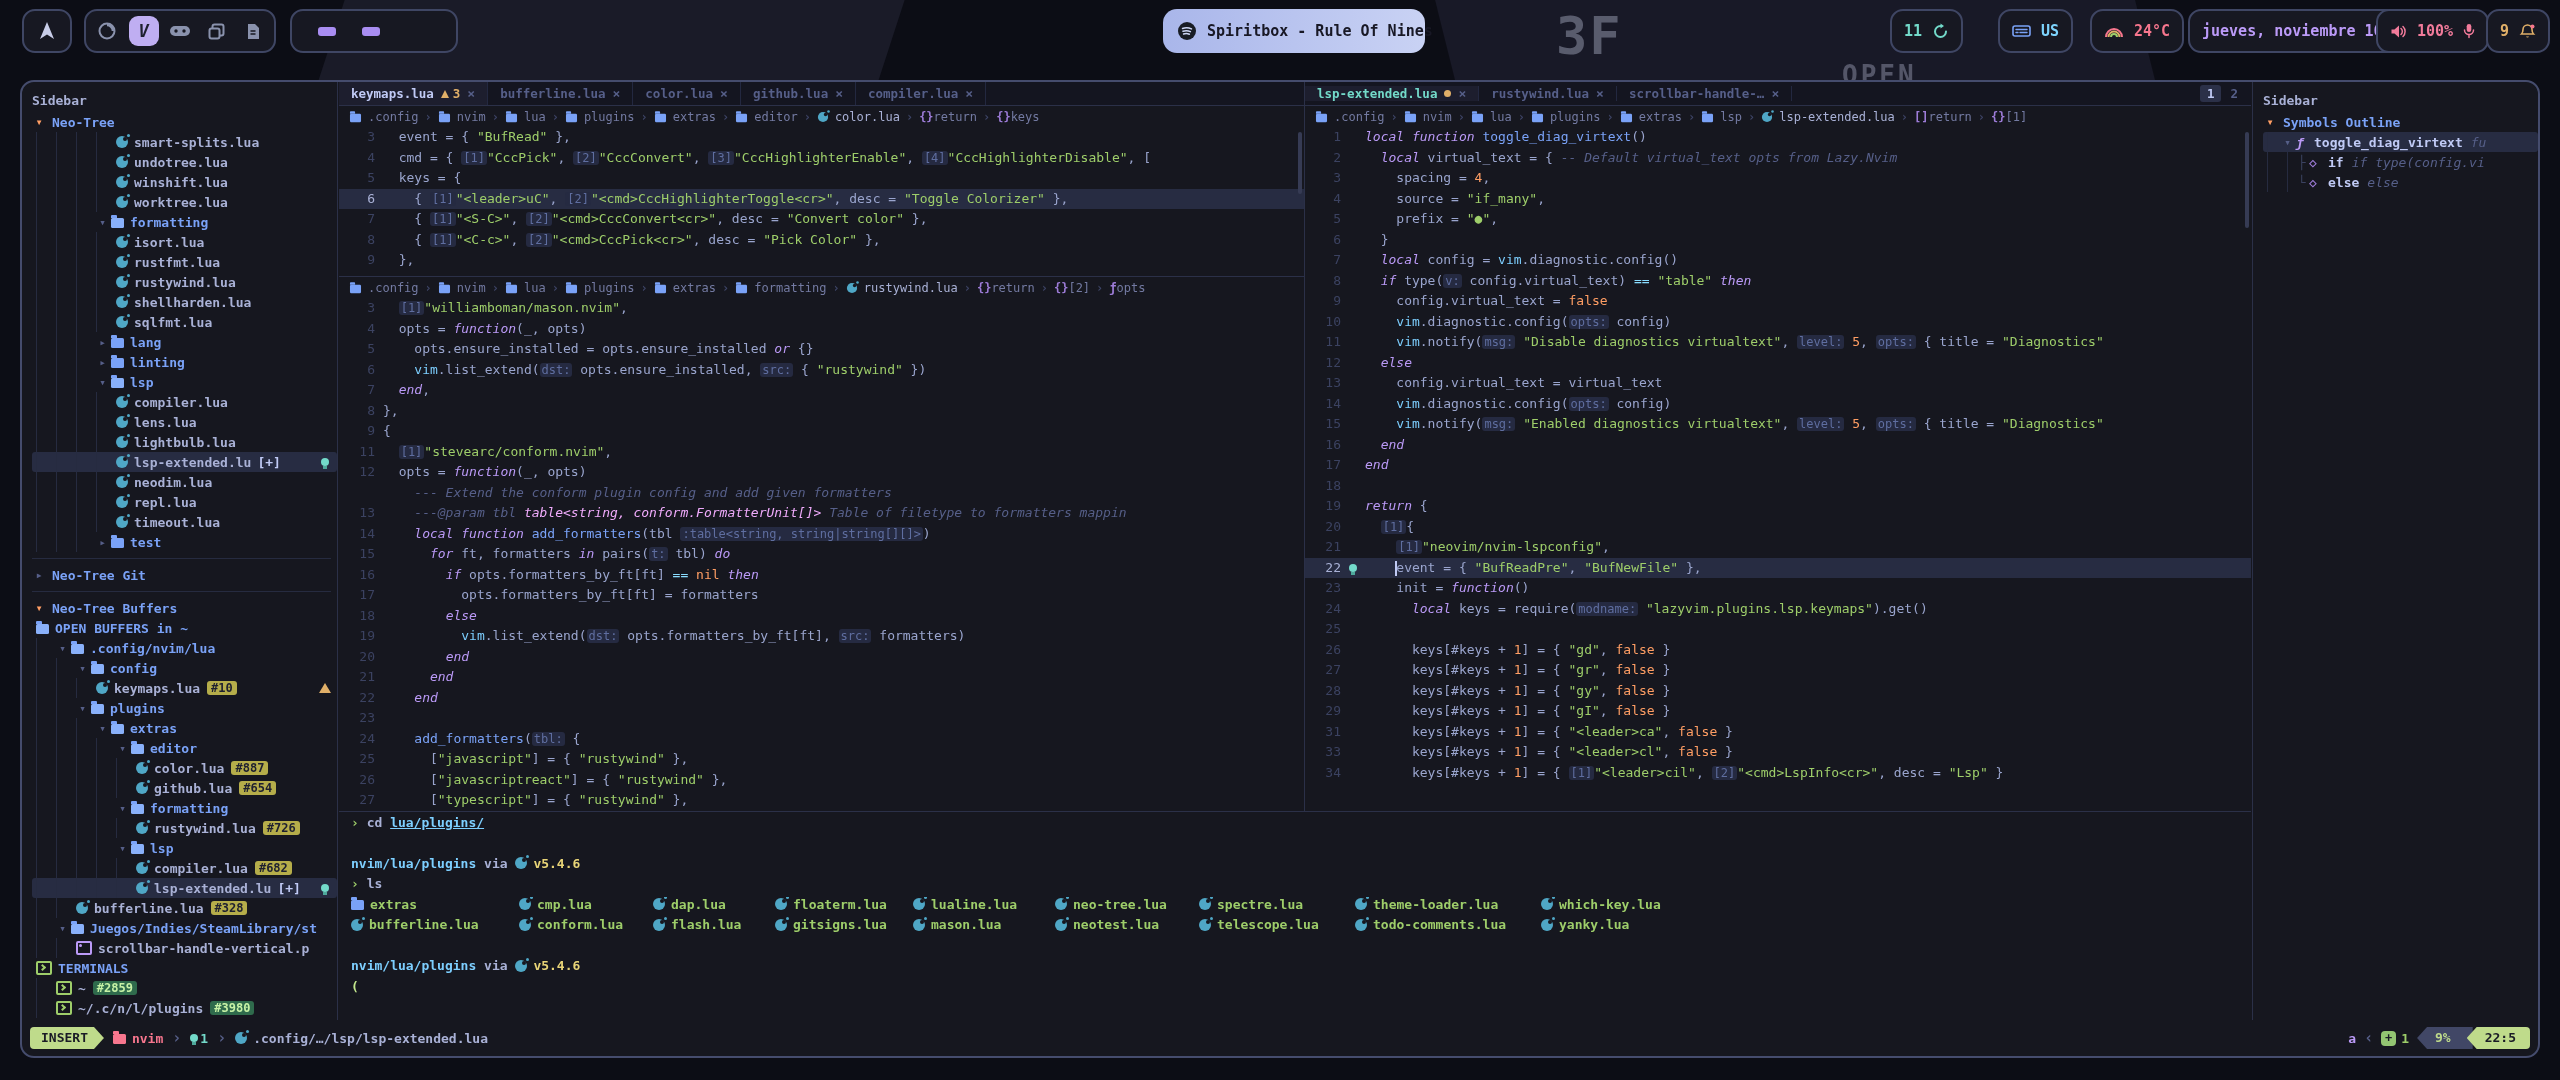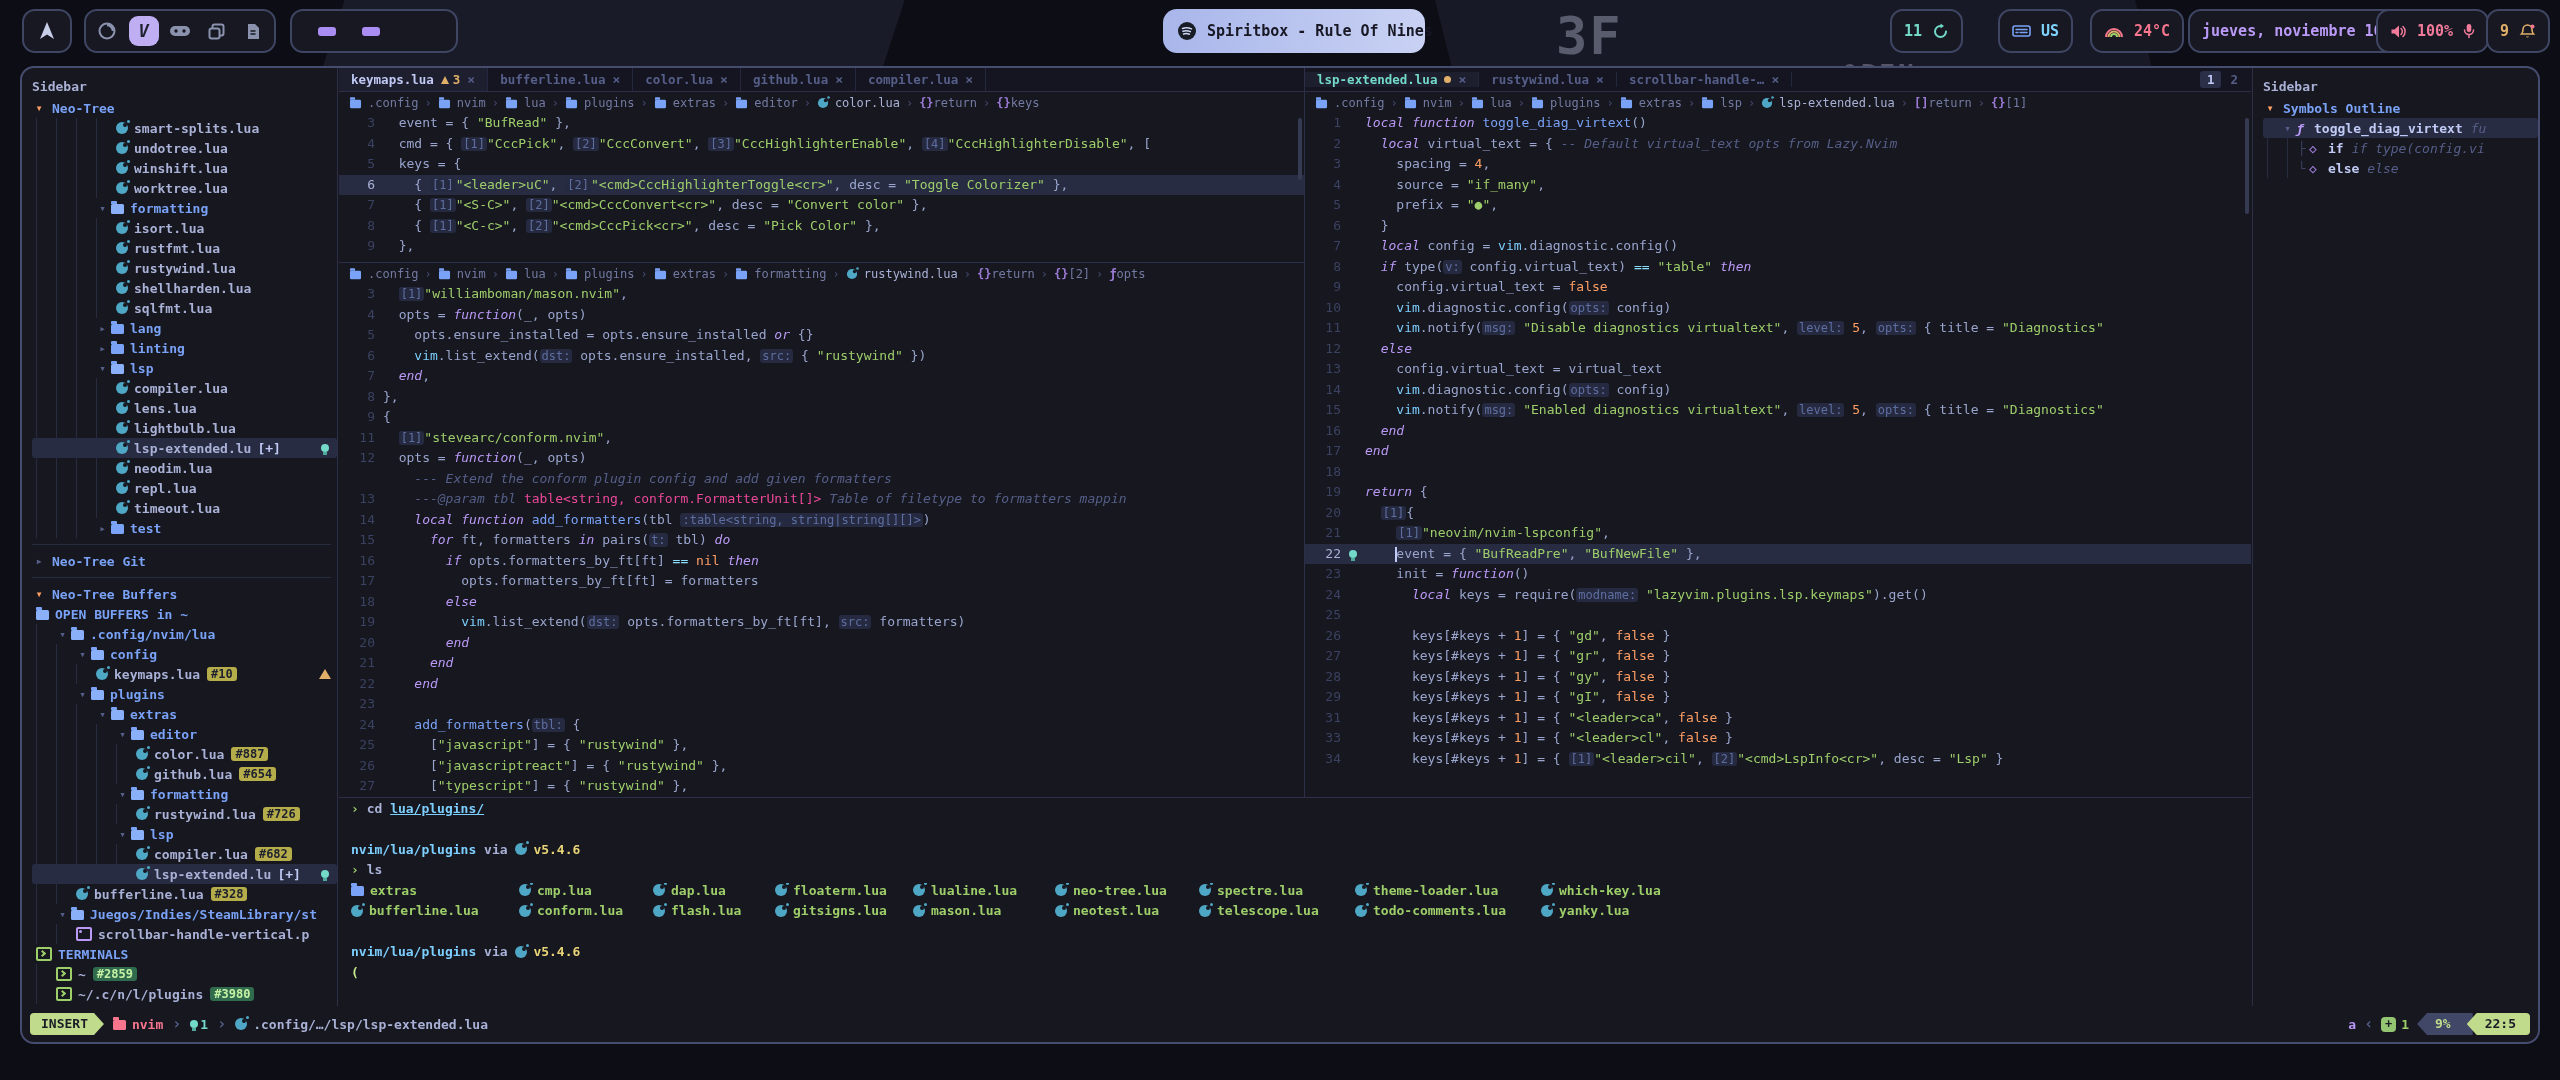--- a/index.html
+++ b/index.html
@@ -25,21 +25,21 @@
            background:linear-gradient(90deg,#a9b6ea,#c9d2f4);display:flex;align-items:center;padding:0 14px;box-sizing:border-box;gap:10px}
   .spotify .txt{color:#181825;font-weight:bold;font-size:15px;white-space:nowrap}
   .wpright{gap:10px;padding:0 12px;font-weight:bold;font-size:15px;white-space:nowrap}
   .w-upd{position:absolute;left:1890px;color:#73daca}
   .w-kb{position:absolute;left:1998px;color:#7dd3fc}
   .w-wx{position:absolute;left:2090px;color:#f7768e}
   .w-date{position:absolute;left:2188px;color:#bb9af7}
   .w-vol{position:absolute;left:2376px;color:#f27b9b}
   .w-bell{position:absolute;left:2486px;color:#e0af68}
   
-  .frame{position:absolute;left:20px;top:66px;width:2520px;height:978px;z-index:2;background:rgba(22,23,32,.985);
+  .frame{position:absolute;left:20px;top:80px;width:2520px;height:978px;z-index:2;background:rgba(22,23,32,.985);
          border:2px solid #454c6d;border-radius:14px;box-sizing:border-box;overflow:hidden}
   .sidebar{position:absolute;left:0;top:0;bottom:36px;width:316px;border-right:1px solid #2b3048;overflow:hidden;padding:8px 0 0 10px;box-sizing:border-box}
   .rsidebar{position:absolute;right:0;top:0;bottom:36px;width:286px;border-left:1px solid #2b3048;overflow:hidden;padding:8px 0 0 10px;box-sizing:border-box}
   .editors{position:absolute;left:317px;right:287px;top:0;bottom:36px;display:flex;flex-direction:column}
   
   .sbtitle{font-size:13px;font-weight:bold;color:#a9b1d6;height:22px;line-height:22px}
   .sechead{display:flex;align-items:center;height:20px;font-size:13px;font-weight:bold;color:#7aa2f7;gap:6px}
   .sechead .chev{color:#ff9e64;font-size:12px;width:14px;text-align:center}
   .sechead .chev.closed{color:#565f89}
   .divider{height:1px;background:#262b40;margin:6px 6px 6px 0}
@@ -100,21 +100,21 @@
   .winbar .mini{transform:scale(.85)}
   .code{overflow:hidden}
   .cline{display:flex;height:20.5px;line-height:20.5px;font-size:13px;white-space:pre}
   .cline.cur{background:#272c42}
   .lnum{flex:none;width:36px;text-align:right;color:#3b4261;padding-right:8px}
   .cline.cur .lnum{color:#a9b1d6}
   .lsign{flex:none;width:16px;display:flex;align-items:center}
   .lcode{flex:1;overflow:hidden}
   .tk-p{color:#9aa5ce}.tk-k{color:#bb9af7;font-style:italic}.tk-s{color:#9ece6a}
   .tk-c{color:#565f89;font-style:italic}.tk-n{color:#ff9e64}.tk-f{color:#7aa2f7}
-  .tk-b{color:#7dcfff}.tk-o{color:#89ddff}.tk-t{color:#ec4899;}
+  .tk-b{color:#7dcfff}.tk-o{color:#89ddff}.tk-t{color:#f0abfc;font-style:italic}
   .tk-h{background:#252a41;color:#5f6ea0;border-radius:3px;padding:0 2px;font-size:12px}
   .caret{display:inline-block;width:2px;height:15px;background:#c0caf5;vertical-align:middle;margin:0 -1px}
   .scrollthumb{position:absolute;width:4px;border-radius:2px;background:#363b54}
   
   .terminal{height:208px;flex:none;border-top:1px solid #2b3048;display:flex;flex-direction:column;overflow:hidden}
   .termline{display:flex;align-items:center;height:20.5px;font-size:13px;font-weight:600;padding-left:12px;white-space:pre}
   .t-prompt{color:#9ece6a;font-weight:bold}
   .t-p{color:#a9b1d6}
   .t-upath{color:#7dcfff;text-decoration:underline}
   .t-cyanb{color:#7dcfff;font-weight:bold}

